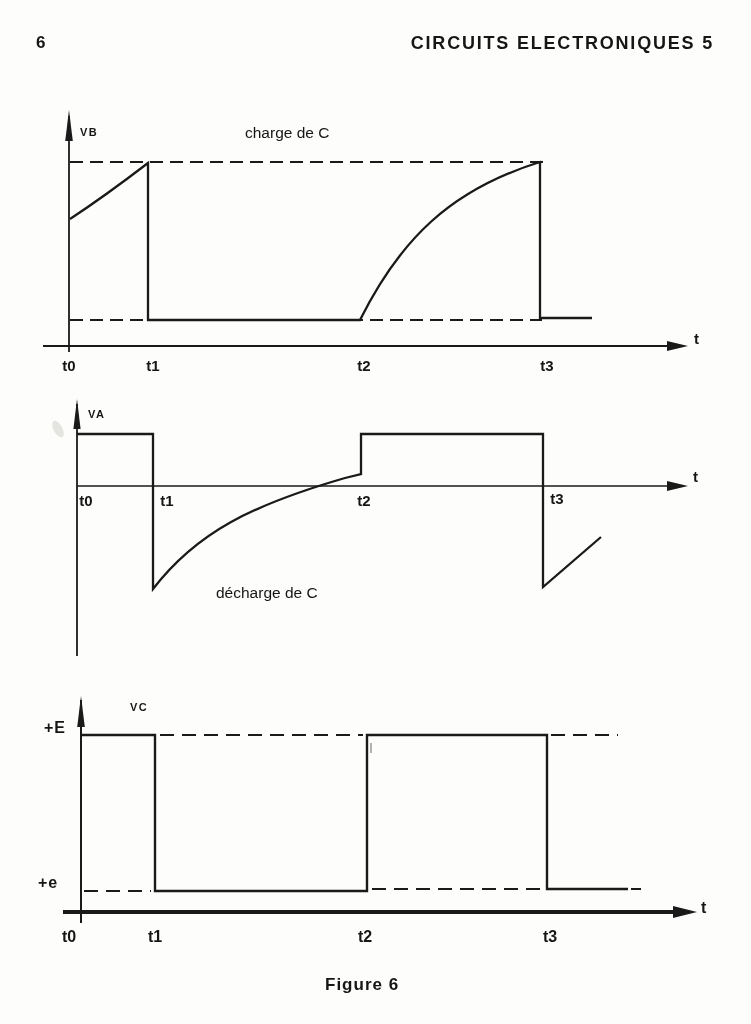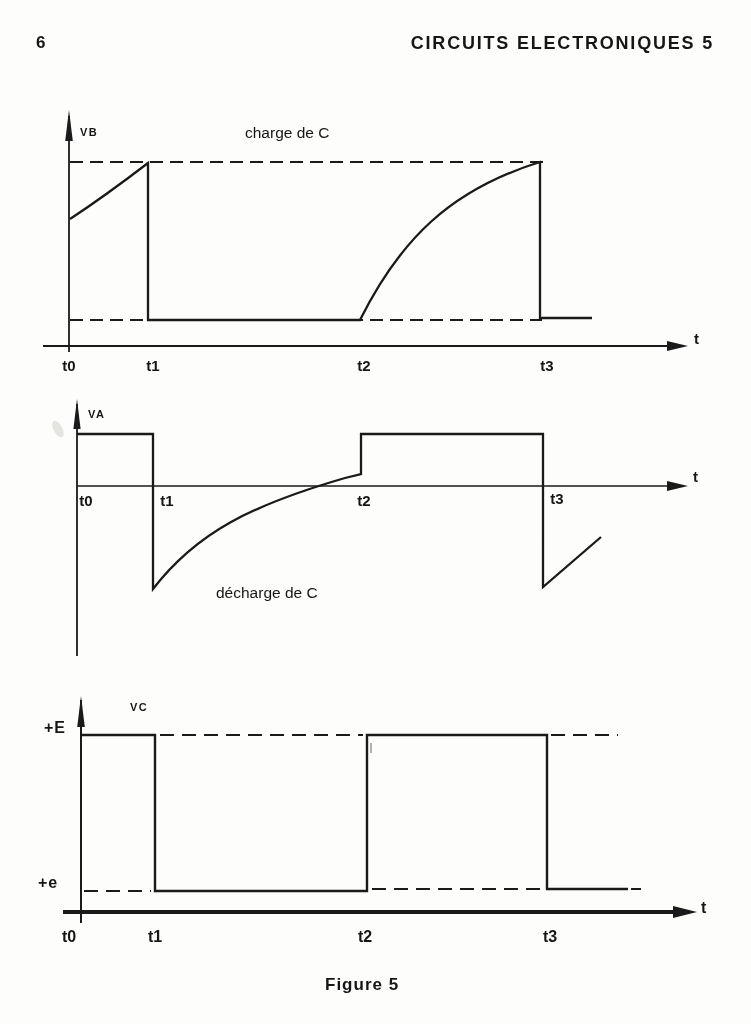--- a/index.html
+++ b/index.html
@@ -86,15 +86,15 @@
 
   <div class="abs axis-var" style="left:92px;top:701px;margin-left:38px;">VC</div>
   <div class="abs level-label" style="left:44px;top:719px;">+E</div>
   <div class="abs level-label" style="left:38px;top:874px;">+e</div>
   <div class="abs tick tick-lg" style="left:69px;top:928px;">t0</div>
   <div class="abs tick tick-lg" style="left:155px;top:928px;">t1</div>
   <div class="abs tick tick-lg" style="left:365px;top:928px;">t2</div>
   <div class="abs tick tick-lg" style="left:550px;top:928px;">t3</div>
   <div class="abs t-label t-label-lg" style="left:701px;top:899px;">t</div>
 
-  <div class="abs caption">Figure 5</div>
+  <div class="abs caption">Figure 6</div>
 
 </div>
 
 </body></html>

